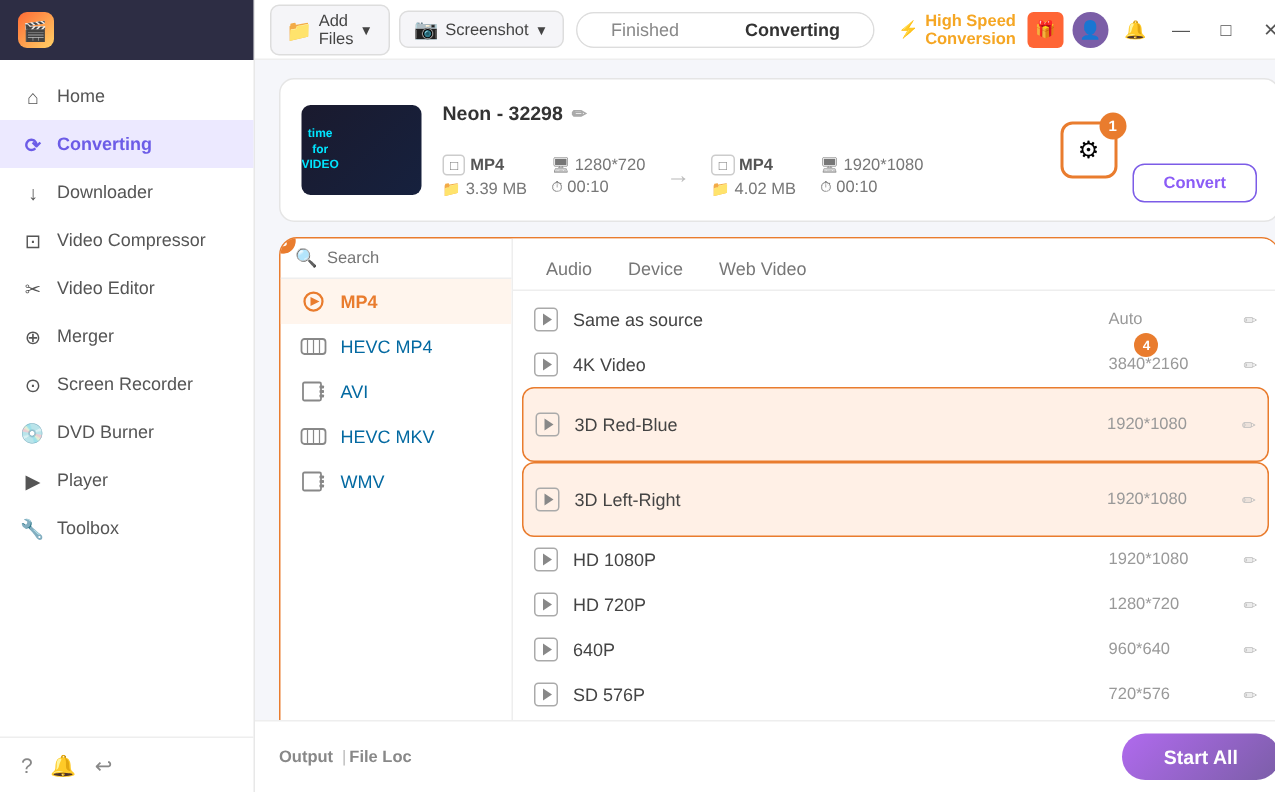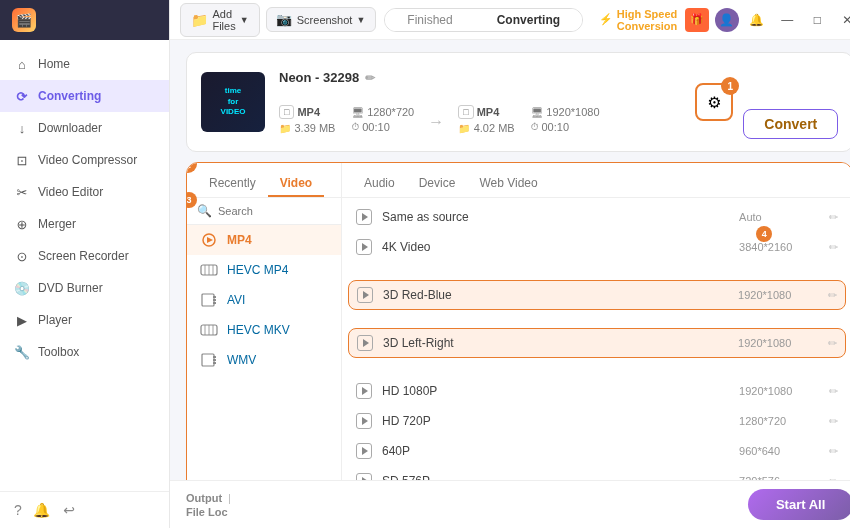--- a/index.html
+++ b/index.html
@@ -126,25 +126,25 @@
       border-radius: 10px;
       border: 1px solid #e5e5e5;
       padding: 12px 14px;
       display: flex;
       align-items: center;
       gap: 14px;
       margin-bottom: 10px;
       position: relative;
     }
     .file-thumb {
-      width: 64px; height: 60px;
+      width: 80px; height: 60px;
       background: linear-gradient(135deg, #1a1a2e, #16213e);
       border-radius: 6px;
       flex-shrink: 0;
-      display: flex; align-items: center; justify-content: center;
+      display: flex; align-items: center; 
       overflow: hidden;
       position: relative;
     }
     .file-thumb-text {
       color: #00e5ff;
       font-size: 8px;
       text-align: center;
       font-weight: bold;
       line-height: 1.3;
     }
@@ -199,24 +199,24 @@
       color: #fff;
       font-size: 10px;
       font-weight: bold;
       display: flex; align-items: center; justify-content: center;
       position: absolute;
       top: -8px; right: -8px;
     }
     .convert-btn {
       background: #fff;
       border: 1.5px solid #7c5ce7;
-      color: #a16207;
+      color: #8b5cf6;
       border-radius: 8px;
       padding: 6px 20px;
-      font-size: 14px;
+      font-size: 11px;
       font-weight: 600;
       cursor: pointer;
       margin-top: 44px;
     }
 
     
     .format-popup {
       background: #fff;
       border: 1.5px solid #e97c2e;
       border-radius: 12px;
@@ -327,21 +327,21 @@
     }
     .quality-item {
       display: flex;
       align-items: center;
       padding: 7px 14px;
       gap: 10px;
       cursor: pointer;
       font-size: 12px;
       color: #444;
     }
-    .quality-item.selected { background: #fff0e6; border: 1.5px solid #e97c2e; border-radius: 8px; margin: 18px 6px; padding: 6px 8px; }
+    .quality-item.selected { background: #fff0e6; border: 1.5px solid #e97c2e; border-radius: 8px; margin: 0 6px; padding: 16px 8px; }
     .quality-name { flex: 1; }
     .quality-res { color: #999; font-size: 11px; width: 80px; }
     .quality-edit { color: #bbb; font-size: 11px; cursor: pointer; }
     .play-icon {
       width: 16px; height: 16px;
       border: 1.5px solid #aaa;
       border-radius: 3px;
       display: flex; align-items: center; justify-content: center;
       flex-shrink: 0;
     }
@@ -570,24 +570,20 @@
           </div>
           <button class="convert-btn">Convert</button>
         </div>
       </div>
 
       <div class="format-popup" style="position:relative;">
         <div class="badge-2">2</div>
 
         <div class="format-left">
 
-          <div class="format-tabs">
-            <div class="fmt-tab">Recently</div>
-            <div class="fmt-tab active">Video</div>
-          </div>
 
           <div class="search-box" style="position:relative;">
             <div class="badge-3">3</div>
             <span class="search-icon">🔍</span>
             <input class="search-input" placeholder="Search" style="">
           </div>
 
           <div class="format-list">
             <div class="format-item active">
               <div class="fmt-icon">
@@ -725,21 +721,21 @@
                 </div>
               <span class="quality-name">SD 576P</span>
               <span class="quality-res">720*576</span>
               <span class="quality-edit">✏</span>
             </div>
           </div>
         </div>
       </div>
 
       <div style="position:absolute; bottom:0; left:0; right:0; background:#fff; border-top:1px solid #eee; padding:8px 16px; display:flex; align-items:center; gap:10px;">
-        <div style="display:flex; flex-direction:column; gap:2px; flex:1;">
+        <div style="display:flex; gap:2px; flex:1;">
           <div style="font-size:11px; color:#888; display:flex; gap:6px;">
             <span style="font-weight:600;">Output</span>
             <span style="color:#bbb;">|</span>
           </div>
           <div style="font-size:11px; color:#888; display:flex; gap:6px;">
             <span style="font-weight:600;">File Loc</span>
           </div>
         </div>
         <button class="start-all-btn">Start All</button>
       </div>

